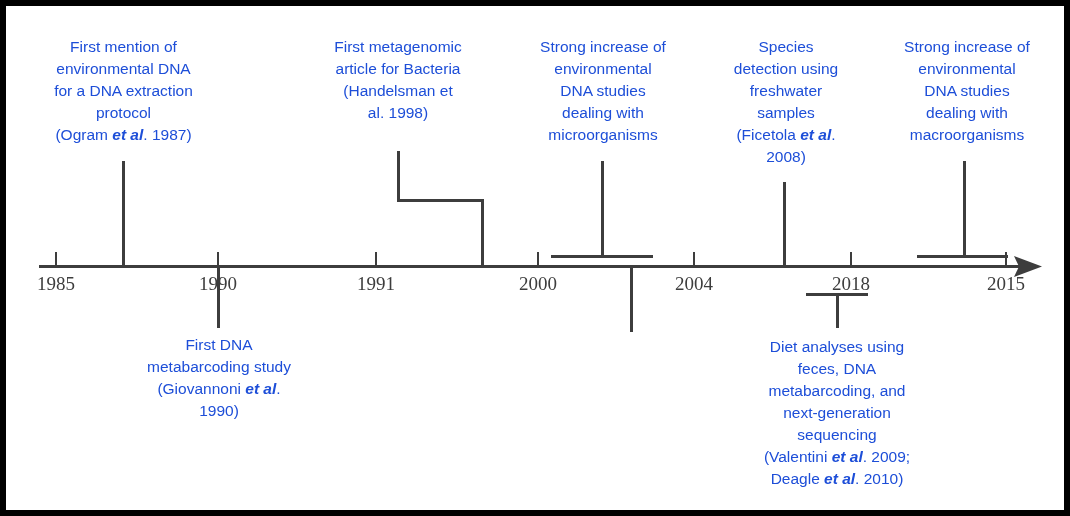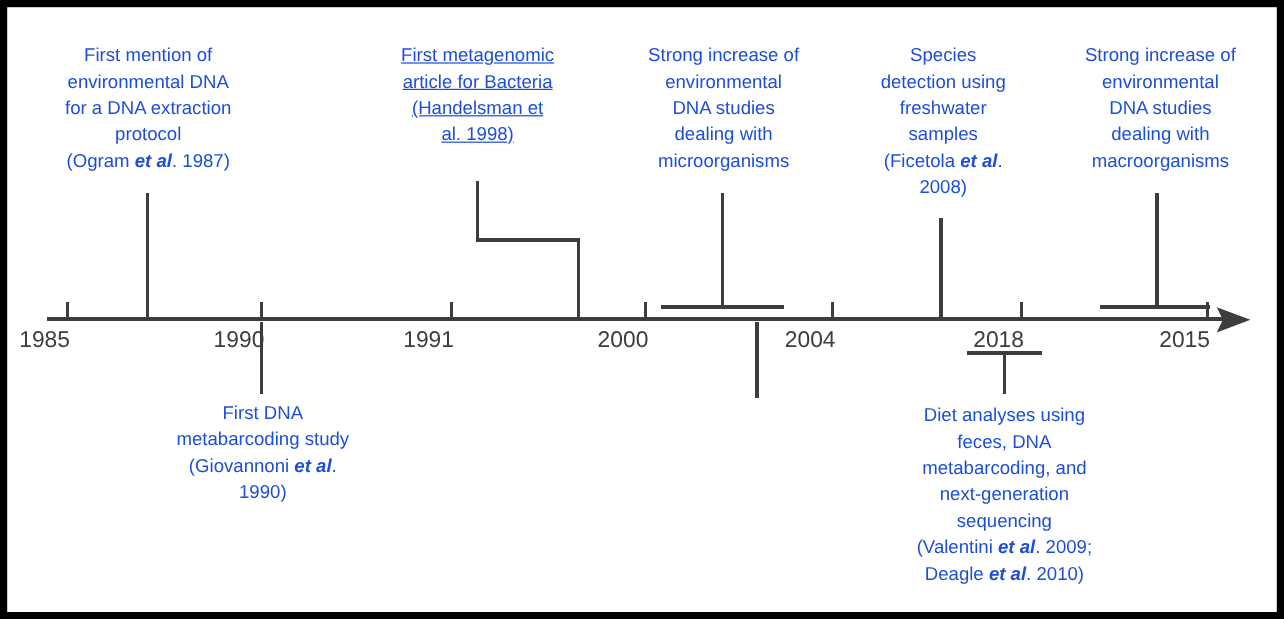--- a/index.html
+++ b/index.html
@@ -35,25 +35,25 @@
     line-height: 1.42;
     white-space: pre-line;
     font-family: "Liberation Sans", sans-serif;
   }
   .note i {
     font-style: italic;
     font-weight: bold;
   }
   .tick-label {
     position: absolute;
-    text-align: left;
+    text-align: center;
     color: #3d3d3d;
     font-size: 19px;
     line-height: 1;
-    font-family: Liberation Sans, sans-serif;
+    font-family: Liberation Serif, serif;
     white-space: nowrap;
   }
   svg line, svg polyline, svg path, svg polygon {
     shape-rendering: crispEdges;
   }
   svg polygon.arrow {
     shape-rendering: geometricPrecision;
   }
 </style>
 </head>
@@ -114,21 +114,21 @@
 environmental DNA
 for a DNA extraction
 protocol
 (Ogram <i>et al</i>. 1987)</div>
 
   <div class="note" style="left:115px; top:328px; width:196px;">First DNA
 metabarcoding study
 (Giovannoni <i>et al</i>.
 1990)</div>
 
-  <div class="note" style="left:302px; top:30px; width:180px;text-decoration:underline;">First metagenomic
+  <div class="note" style="left:302px; top:30px; width:180px;">First metagenomic
 article for Bacteria
 (Handelsman et
 al. 1998)</div>
 
   <div class="note" style="left:506px; top:30px; width:182px;">Strong increase of
 environmental
 DNA studies
 dealing with
 microorganisms</div>
 

